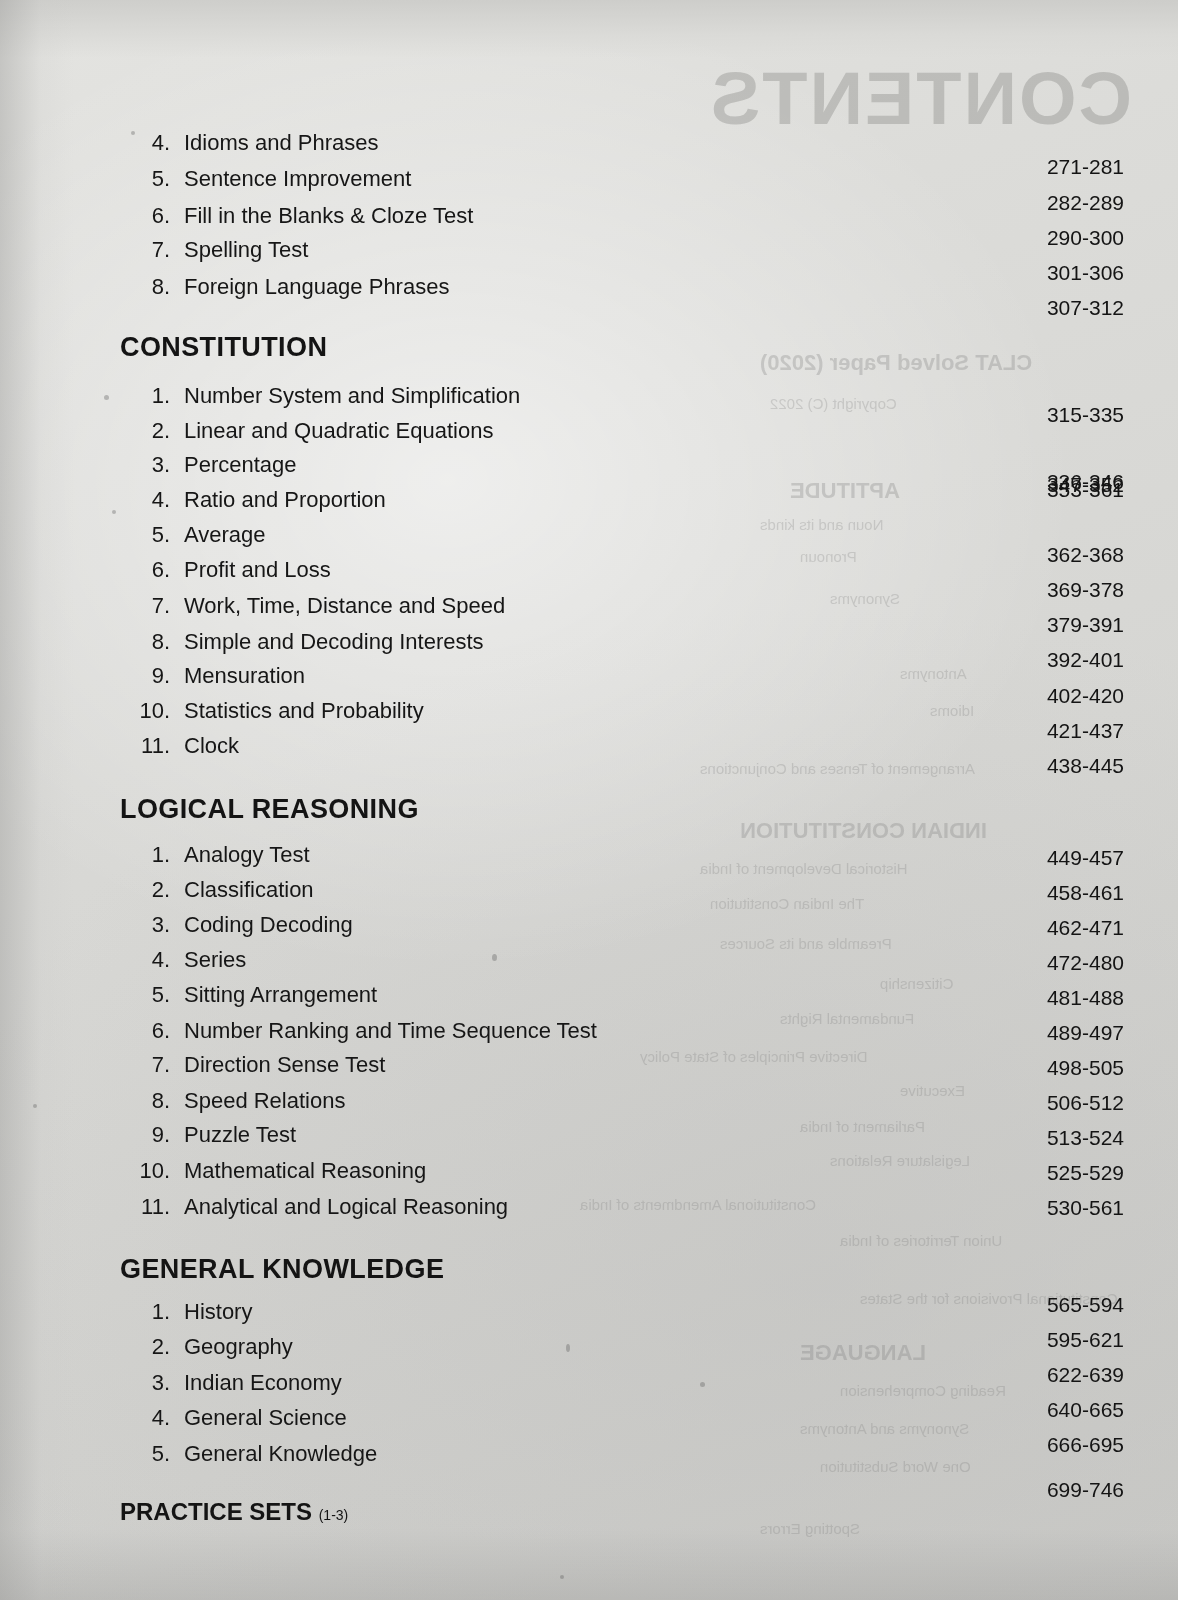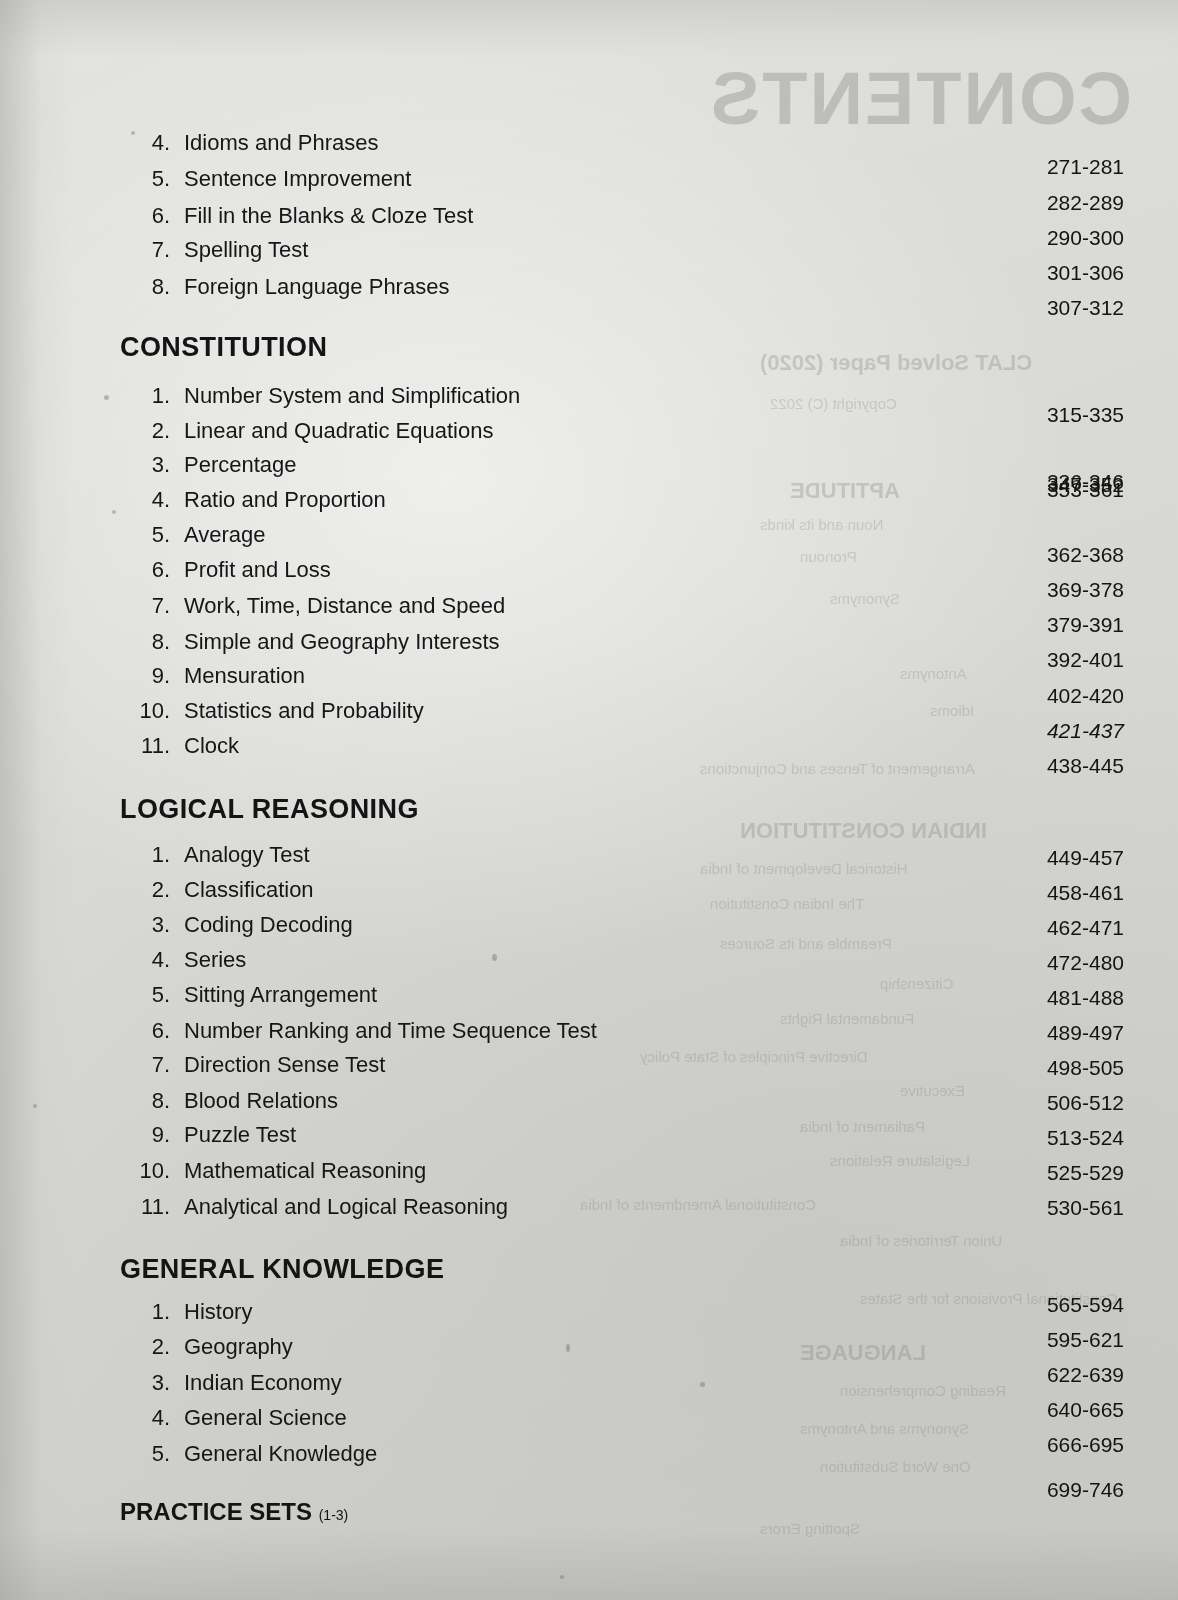--- a/index.html
+++ b/index.html
@@ -247,21 +247,21 @@
     <div class="entry" style="top:553px;">
       <span class="num">6.</span>
       <span class="label">Profit and Loss</span>
     </div>
     <div class="entry" style="top:589px;">
       <span class="num">7.</span>
       <span class="label">Work, Time, Distance and Speed</span>
     </div>
     <div class="entry" style="top:625px;">
       <span class="num">8.</span>
-      <span class="label">Simple and Geography Interests</span>
+      <span class="label">Simple and Decoding Interests</span>
     </div>
     <div class="entry" style="top:659px;">
       <span class="num">9.</span>
       <span class="label">Mensuration</span>
     </div>
     <div class="entry" style="top:694px;">
       <span class="num">10.</span>
       <span class="label">Statistics and Probability</span>
     </div>
     <div class="entry" style="top:729px;">
@@ -271,21 +271,21 @@
 
     <div class="pages" style="top:400px;">315-335</div>
     <div class="pages" style="top:435px;margin-top:32px;">336-346</div>
     <div class="pages" style="top:470px;">347-352</div>
     <div class="pages" style="top:475px;">353-361</div>
     <div class="pages" style="top:540px;">362-368</div>
     <div class="pages" style="top:575px;">369-378</div>
     <div class="pages" style="top:610px;">379-391</div>
     <div class="pages" style="top:645px;">392-401</div>
     <div class="pages" style="top:681px;">402-420</div>
-    <div class="pages" style="top:716px;font-style:italic;">421-437</div>
+    <div class="pages" style="top:716px;">421-437</div>
     <div class="pages" style="top:751px;">438-445</div>
 
     <div class="section-title" style="top:794px;">LOGICAL REASONING</div>
 
     <div class="entry" style="top:838px;">
       <span class="num">1.</span>
       <span class="label">Analogy Test</span>
     </div>
     <div class="entry" style="top:873px;">
       <span class="num">2.</span>
@@ -306,21 +306,21 @@
     <div class="entry" style="top:1014px;">
       <span class="num">6.</span>
       <span class="label">Number Ranking and Time Sequence Test</span>
     </div>
     <div class="entry" style="top:1048px;">
       <span class="num">7.</span>
       <span class="label">Direction Sense Test</span>
     </div>
     <div class="entry" style="top:1084px;">
       <span class="num">8.</span>
-      <span class="label">Blood Relations</span>
+      <span class="label">Speed Relations</span>
     </div>
     <div class="entry" style="top:1118px;">
       <span class="num">9.</span>
       <span class="label">Puzzle Test</span>
     </div>
     <div class="entry" style="top:1154px;">
       <span class="num">10.</span>
       <span class="label">Mathematical Reasoning</span>
     </div>
     <div class="entry" style="top:1190px;">

